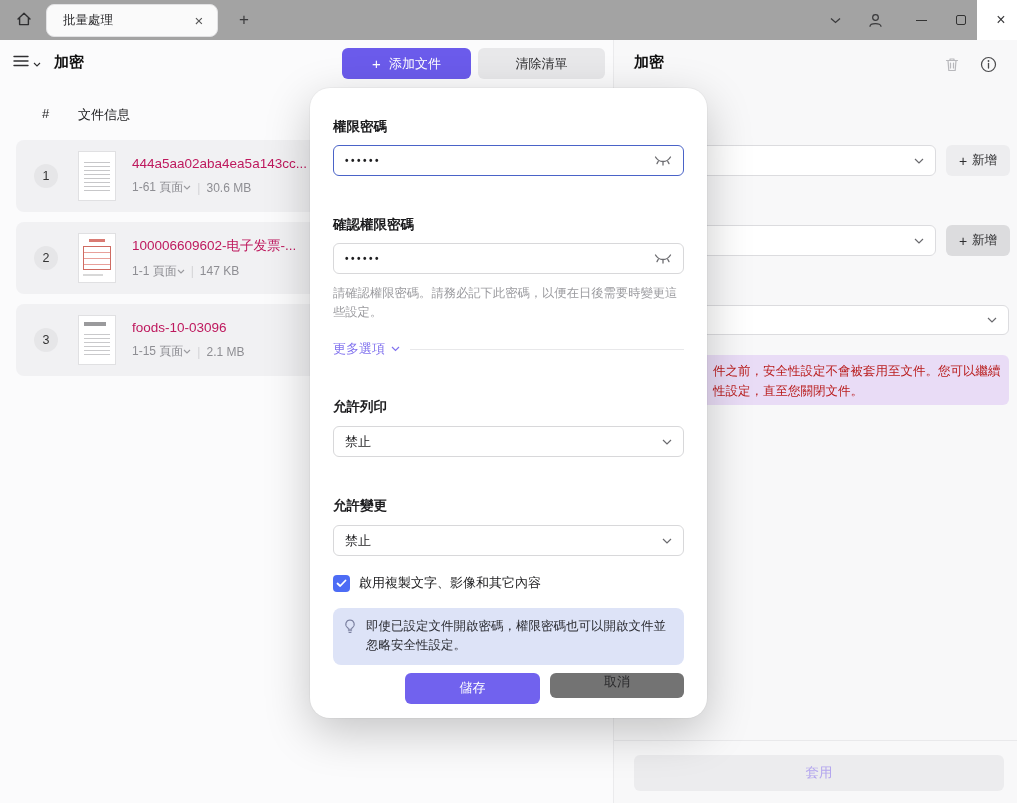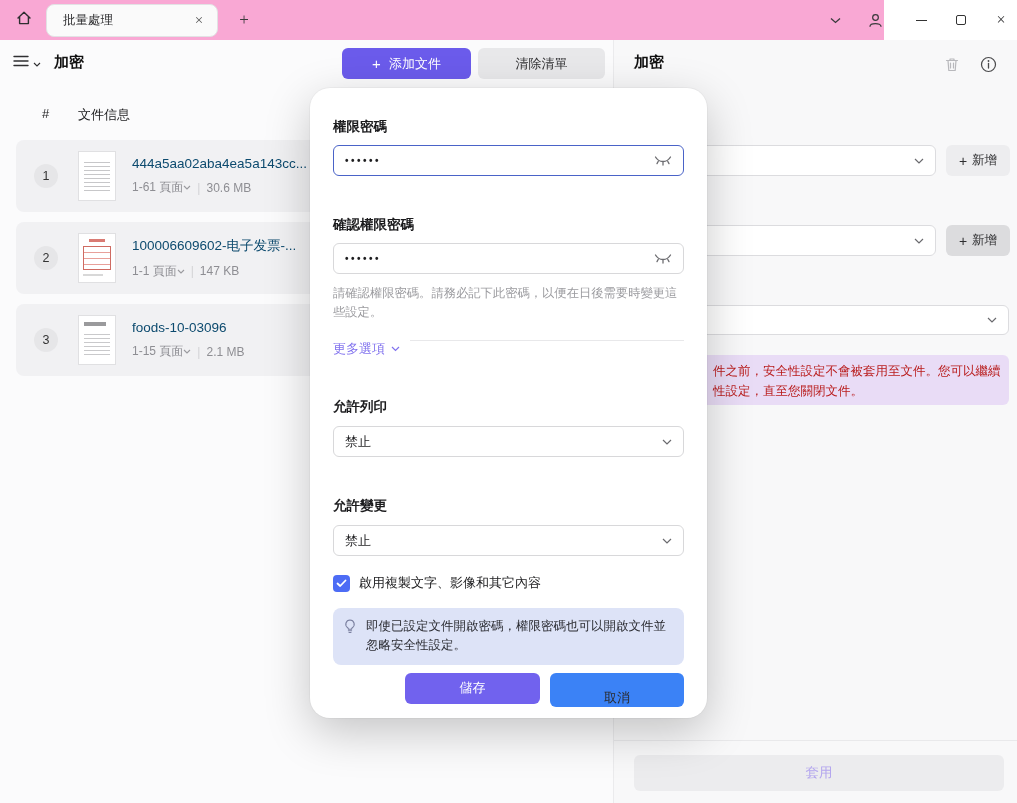--- a/index.html
+++ b/index.html
@@ -1,21 +1,21 @@
 <!DOCTYPE html>
 <html><head>
 <meta charset="utf-8">
 <style>
   * { margin:0; padding:0; box-sizing:border-box; }
   html,body { background:#ddd; }
   body { font-family:"Liberation Sans","DejaVu Sans",sans-serif; }
   .screen{position:relative;width:1017px;height:803px;background:#fff;overflow:hidden;color:#222;font-size:14px;}
 
   
-  .titlebar{position:absolute;left:0;top:0;width:884px;height:40px;background:#f9a8d4;font-family:Liberation Serif, serif;}
+  .titlebar{position:absolute;left:0;top:0;width:977px;height:40px;background:#a3a3a3;}
   .home-btn{position:absolute;left:9px;top:5px;width:30px;height:30px;border-radius:8px;display:flex;align-items:center;justify-content:center;cursor:pointer;}
   .tab{position:absolute;left:46px;top:4px;width:172px;height:33px;background:#fafafa;border:1px solid #e2e2e4;border-radius:8px;display:flex;align-items:center;padding:0 8px 0 16px;cursor:pointer;}
   .tab-label{font-size:12.5px;color:#2d2d2f;flex:1;white-space:nowrap;overflow:hidden;}
   .tab-close{color:#555;font-size:15px;width:20px;height:20px;display:flex;align-items:center;justify-content:center;border-radius:4px;cursor:pointer;}
   .newtab{position:absolute;left:232px;top:8px;width:24px;height:24px;display:flex;align-items:center;justify-content:center;color:#3a3a3c;font-size:17px;cursor:pointer;}
   .tb-ico{position:absolute;top:7px;width:26px;height:26px;display:flex;align-items:center;justify-content:center;color:#3a3a3c;cursor:pointer;}
   .tb-chev{left:822px;}
   .tb-user{left:862px;}
   .tb-min{left:908px;}
   .tb-max{left:948px;}
@@ -36,21 +36,21 @@
   .row-1{top:100px}.row-2{top:182px}.row-3{top:264px}
   .row-num{width:24px;height:24px;margin-left:18px;border-radius:50%;background:#e6e6e8;display:flex;align-items:center;justify-content:center;font-size:12.5px;color:#333;flex:none;}
   .thumb{width:38px;height:50px;background:#fff;border:1px solid #e0e0e2;margin-left:20px;position:relative;overflow:hidden;flex:none;}
   .t1{position:absolute;left:5px;right:5px;top:7px;bottom:7px;background:repeating-linear-gradient(#ffffff 0 3px,#c7c7c9 3px 4px);}
   .t2-title{position:absolute;left:10px;right:10px;top:5px;height:3px;background:#d97b74;}
   .t2-table{position:absolute;left:4px;right:4px;top:12px;height:24px;border:1px solid #cf6b62;background:repeating-linear-gradient(#fff 0 5px,#e8a09a 5px 6px);}
   .t2-foot{position:absolute;left:4px;right:12px;bottom:6px;height:2px;background:#d8d8d8;}
   .t3-head{position:absolute;left:5px;right:9px;top:6px;height:4px;background:#9a9a9c;}
   .t3-lines{position:absolute;left:5px;right:5px;top:15px;bottom:7px;background:repeating-linear-gradient(#fff 0 3px,#c9c9cb 3px 4px);}
   .row-text{margin-left:16px;min-width:0;}
-  .row-title{font-size:13.5px;color:#0c4a6e;white-space:nowrap;}
+  .row-title{font-size:13.5px;color:#be185d;white-space:nowrap;}
   .row-sub{margin-top:8px;font-size:12px;color:#8e8e93;display:flex;align-items:center;gap:6px;}
   .row-sub .pages{display:flex;align-items:center;cursor:pointer;}
   .row-sep{color:#d2d2d5;}
 
   
   .right-panel{position:absolute;left:613px;top:40px;width:404px;height:763px;background:#f8f8f9;border-left:1px solid #ebebed;}
   .rp-title{position:absolute;left:20px;top:13px;font-weight:bold;font-size:15px;color:#111;}
   .rp-trash{position:absolute;left:325px;top:11px;width:26px;height:26px;display:flex;align-items:center;justify-content:center;cursor:pointer;}
   .rp-infoico{position:absolute;left:361px;top:11px;width:26px;height:26px;display:flex;align-items:center;justify-content:center;cursor:pointer;}
   .rp-select{position:absolute;background:#fff;border:1px solid #dcdcdf;border-radius:6px;display:flex;align-items:center;justify-content:flex-end;padding-right:11px;cursor:pointer;}
@@ -68,33 +68,33 @@
 
   
   .modal{position:absolute;left:310px;top:88px;width:397px;height:630px;background:#fff;border-radius:20px;box-shadow:0 14px 46px rgba(0,0,0,.22),0 0 0 1px rgba(0,0,0,.03);padding:30px 23px 0;z-index:10;}
   .m-label{font-size:13.5px;font-weight:bold;color:#1b1b1d;}
   .m-input{height:31px;border-radius:6px;display:flex;align-items:center;padding:0 11px;margin-top:9px;background:#fff;cursor:text;}
   .m-input.focus{border:1.5px solid #4a63c8;}
   .m-input.plain{border:1px solid #d8d8da;}
   .dots{font-size:10px;font-weight:bold;letter-spacing:2.5px;color:#1d1d1f;flex:1;}
   .eye{display:flex;align-items:center;cursor:pointer;}
   .m-hint{margin-top:10px;font-size:12.3px;color:#9b9b9f;line-height:1.55;}
-  .m-more{margin-top:18px;display:flex;}
+  .m-more{margin-top:18px;display:flex;align-items:center;}
   .m-more-link{display:flex;align-items:center;gap:6px;cursor:pointer;}
   .m-more-label{color:#8172ee;font-size:13px;}
   .m-more-line{flex:1;height:1px;background:#e8e8ea;margin-left:10px;}
   .m-sec{margin-top:40px;}
   .m-select{height:31px;border:1px solid #d8d8da;border-radius:6px;display:flex;align-items:center;justify-content:space-between;padding:0 11px;margin-top:10px;font-size:13px;color:#1e1e20;background:#fff;cursor:pointer;}
   .m-check{margin-top:18px;display:flex;align-items:center;gap:9px;font-size:13px;color:#1c1c1e;}
   .checkbox{width:17px;height:17px;border-radius:4px;background:#4d6cf5;display:flex;align-items:center;justify-content:center;cursor:pointer;flex:none;}
   .m-note{margin-top:16px;background:#dde3f7;border-radius:8px;padding:9px 12px 9px 33px;position:relative;font-size:12.5px;color:#2c2d33;line-height:1.55;}
   .m-note .bulb{position:absolute;left:11px;top:11px;}
   .m-btns{margin-top:8px;display:flex;justify-content:flex-end;gap:10px;}
   .btn-save{width:135px;height:31px;border-radius:6px;background:#7162ee;color:#fff;display:flex;align-items:center;justify-content:center;font-size:13px;cursor:pointer;}
-  .btn-cancel{width:134px;height:34px;border-radius:6px;background:#3b82f6;color:#2a2a2c;display:flex;align-items:flex-end;justify-content:center;font-size:13px;cursor:pointer;}
+  .btn-cancel{width:134px;height:25px;border-radius:6px;background:#737373;color:#2a2a2c;display:flex;align-items:flex-start;justify-content:center;font-size:13px;cursor:pointer;}
 </style>
 </head>
 <body>
 
 <div class="screen">
 
   <div class="titlebar">
     <div class="home-btn">
       <span>
         <svg width="18" height="18" viewBox="0 0 18 18">

